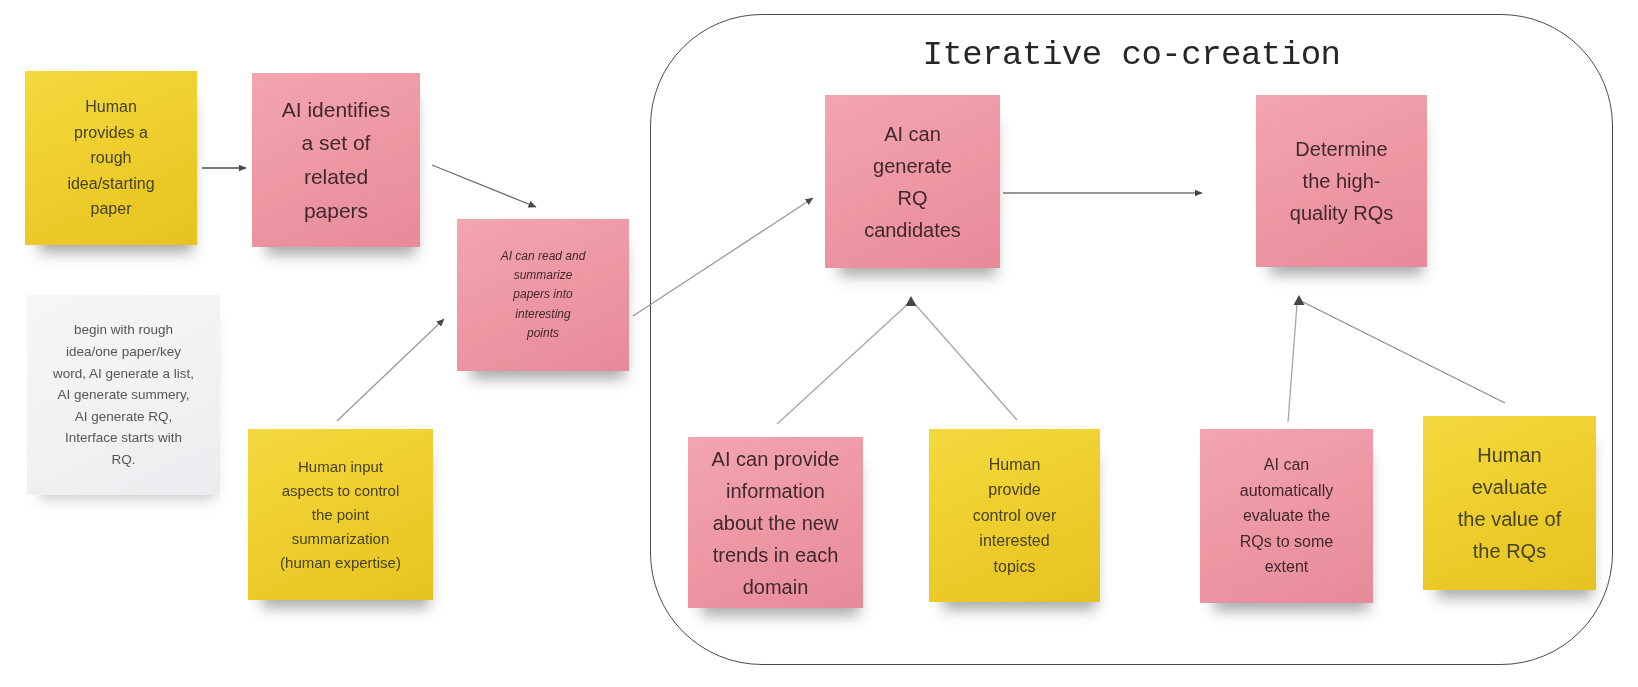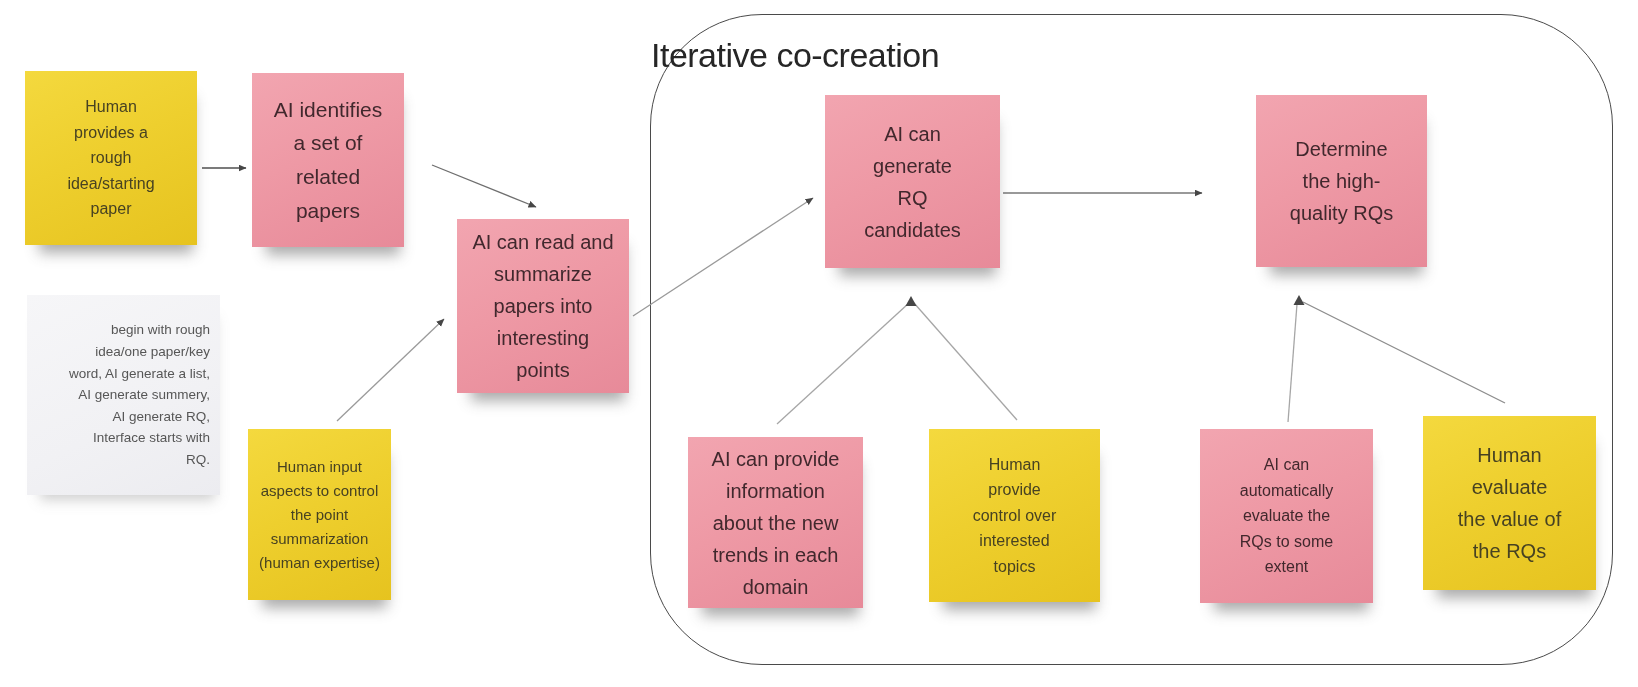--- a/index.html
+++ b/index.html
@@ -27,25 +27,25 @@
     border: 1.4px solid #4a4a4a;
     border-radius: 112px;
     background: transparent;
     box-sizing: border-box;
   }
   .frame-title {
     position: absolute;
     left: 0;
     right: 0;
     top: 21px;
-    text-align: left;
+    text-align: center;
     font-size: 34px;
     color: #262626;
     letter-spacing: -0.5px;
-    font-family: Liberation Sans, sans-serif;
+    font-family: Liberation Mono, monospace;
   }
   .note {
     position: absolute;
     display: flex;
     align-items: center;
     justify-content: center;
     text-align: center;
     box-sizing: border-box;
     padding: 8px 10px;
     white-space: pre-line;
@@ -99,37 +99,37 @@
         <polygon points="1299,295 1293.5,305 1304.5,305" fill="#464646"></polygon>
       </g>
   </svg>
 
   <div id="notes-layer">
       <div class="note yellow" style="left: 25px; top: 71px; width: 172px; height: 174px; font-size: 16px;"><span class="note-text">Human
 provides a
 rough
 idea/starting
 paper</span></div>
-      <div class="note pink" style="left: 252px; top: 73px; width: 152px; height: 174px; font-size: 21px;"><span class="note-text">AI identifies
+      <div class="note pink" style="left: 252px; top: 73px; width: 168px; height: 174px; font-size: 21px;"><span class="note-text">AI identifies
 a set of
 related
 papers</span></div>
-      <div class="note pink" style="left: 457px; top: 219px; width: 172px; height: 174px; font-size: 20px;"><span class="note-text">AI can read and
+      <div class="note pink" style="left: 457px; top: 219px; width: 172px; height: 152px; font-size: 12px; font-style: italic;"><span class="note-text">AI can read and
 summarize
 papers into
 interesting
 points</span></div>
-      <div class="note white" style="left: 27px; top: 295px; width: 193px; height: 200px; font-size: 13.5px; text-align: right;"><span class="note-text">begin with rough
+      <div class="note white" style="left: 27px; top: 295px; width: 193px; height: 200px; font-size: 13.5px;"><span class="note-text">begin with rough
 idea/one paper/key
 word, AI generate a list,
 AI generate summery,
 AI generate RQ,
 Interface starts with
 RQ.</span></div>
-      <div class="note yellow" style="left: 248px; top: 429px; width: 143px; height: 171px; font-size: 15px;"><span class="note-text">Human input
+      <div class="note yellow" style="left: 248px; top: 429px; width: 185px; height: 171px; font-size: 15px;"><span class="note-text">Human input
 aspects to control
 the point
 summarization
 (human expertise)</span></div>
       <div class="note pink" style="left: 825px; top: 95px; width: 175px; height: 173px; font-size: 20px;"><span class="note-text">AI can
 generate
 RQ
 candidates</span></div>
       <div class="note pink" style="left: 1212px; top: 95px; width: 171px; height: 172px; font-size: 20px; margin-left: 44px;"><span class="note-text">Determine
 the high-

